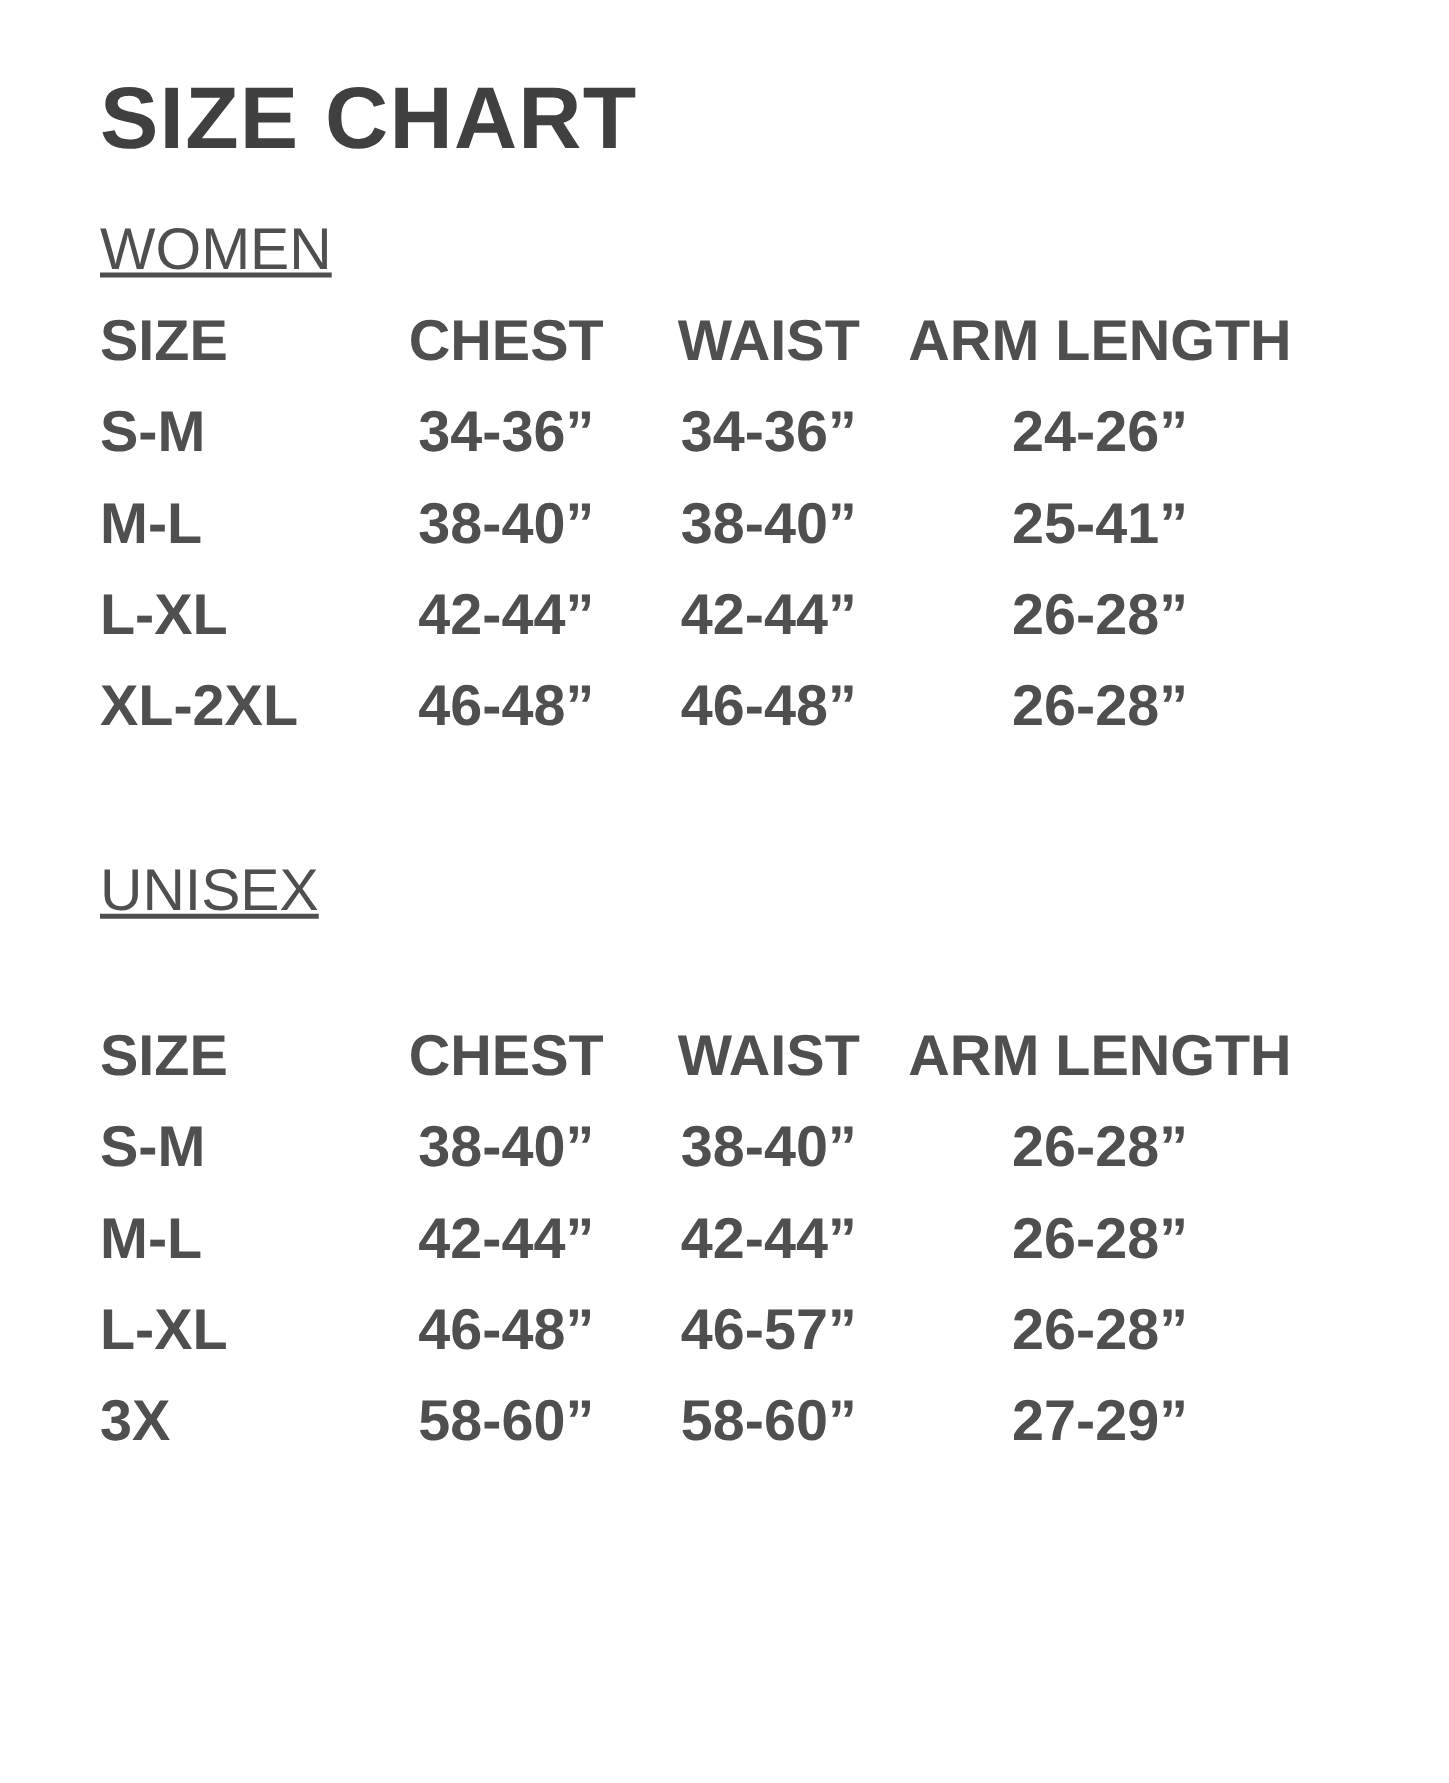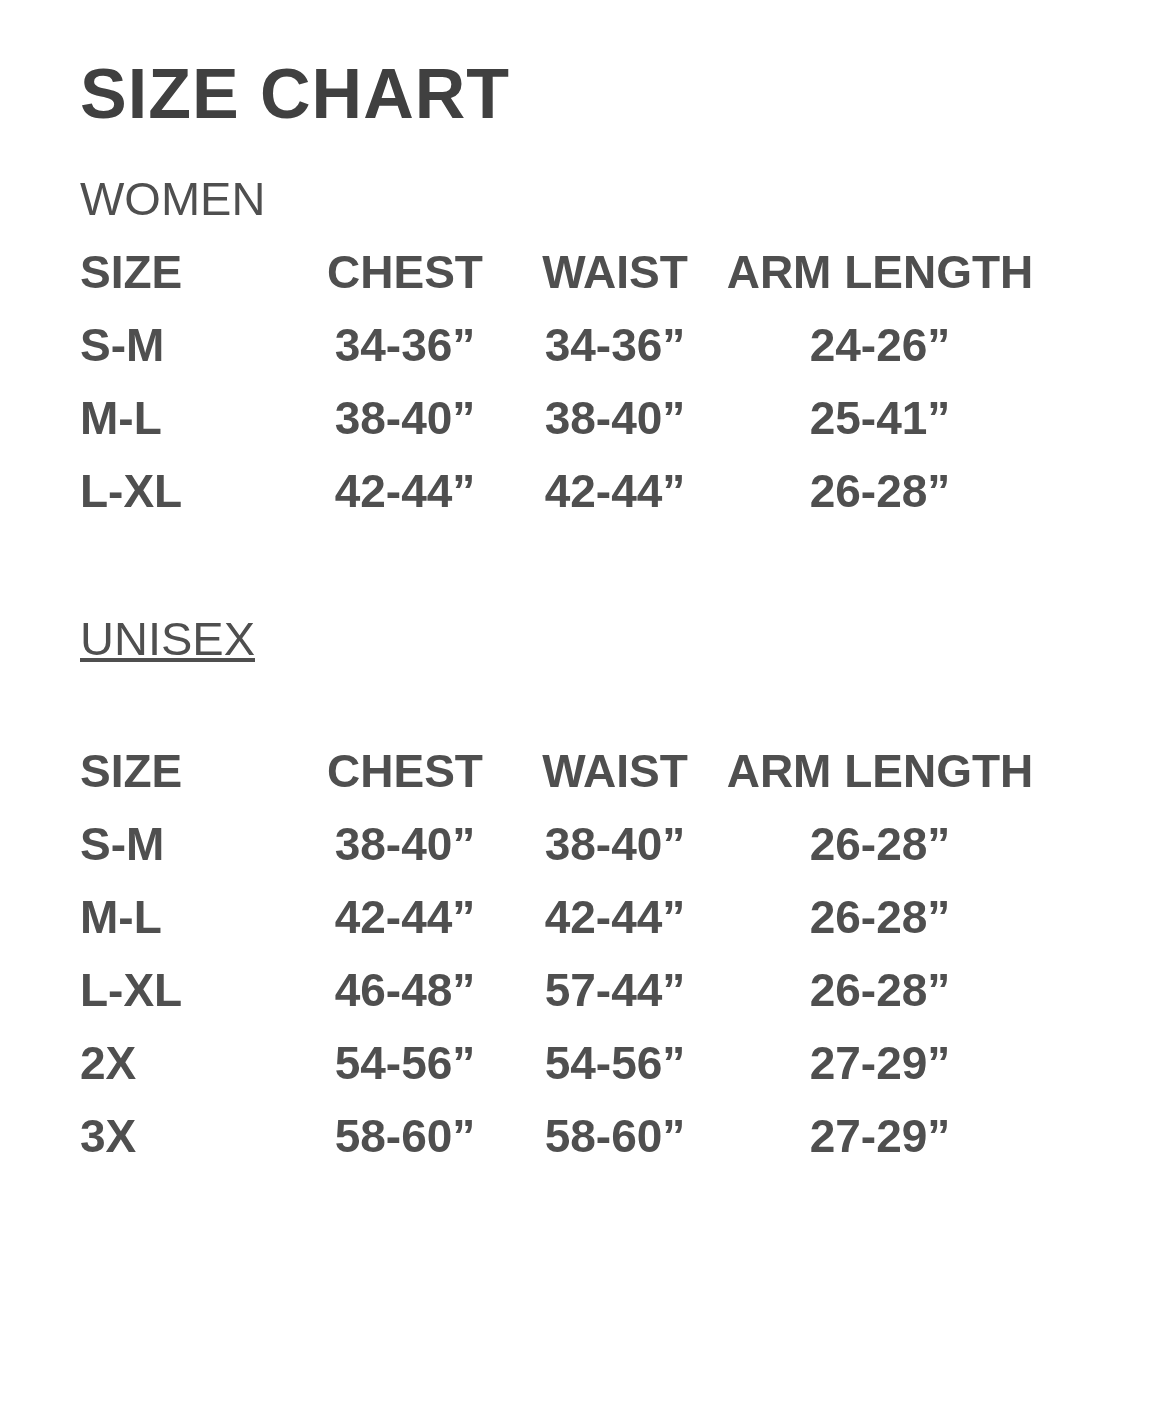--- a/index.html
+++ b/index.html
@@ -31,20 +31,21 @@
   }
   .section-heading {
     margin: 0;
     font-size: 47px;
     line-height: 60px;
     font-weight: 400;
     color: #4f4f4f;
   }
   .section-heading.women {
     margin-top: 40px;
+    text-decoration: underline;
   }
   .section-heading.unisex {
     margin-top: 82px;
     text-decoration: underline;
   }
   table.size-table {
     border-collapse: collapse;
     table-layout: fixed;
   }
   table.size-table.women {
@@ -109,20 +110,26 @@
           <td>38-40”</td>
           <td>38-40”</td>
           <td>25-41”</td>
         </tr>
         <tr>
           <td>L-XL</td>
           <td>42-44”</td>
           <td>42-44”</td>
           <td>26-28”</td>
         </tr>
+        <tr>
+          <td>XL-2XL</td>
+          <td>46-48”</td>
+          <td>46-48”</td>
+          <td>26-28”</td>
+        </tr>
       </tbody>
     </table>
   </div>
 
   <div class="section">
     <div class="section-heading unisex">UNISEX</div>
     <table class="size-table unisex">
       <colgroup>
         <col class="col-size">
           <col class="col-chest">
@@ -146,28 +153,22 @@
         </tr>
         <tr>
           <td>M-L</td>
           <td>42-44”</td>
           <td>42-44”</td>
           <td>26-28”</td>
         </tr>
         <tr>
           <td>L-XL</td>
           <td>46-48”</td>
-          <td>57-44”</td>
+          <td>46-57”</td>
           <td>26-28”</td>
-        </tr>
-        <tr>
-          <td>2X</td>
-          <td>54-56”</td>
-          <td>54-56”</td>
-          <td>27-29”</td>
         </tr>
         <tr>
           <td>3X</td>
           <td>58-60”</td>
           <td>58-60”</td>
           <td>27-29”</td>
         </tr>
       </tbody>
     </table>
   </div>

